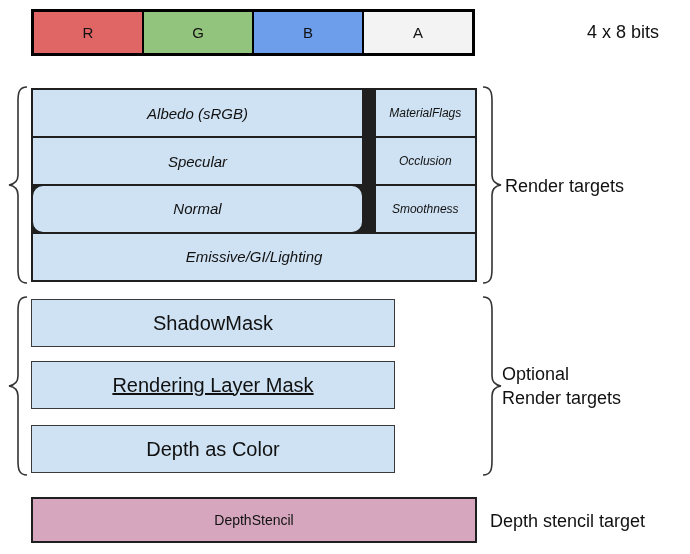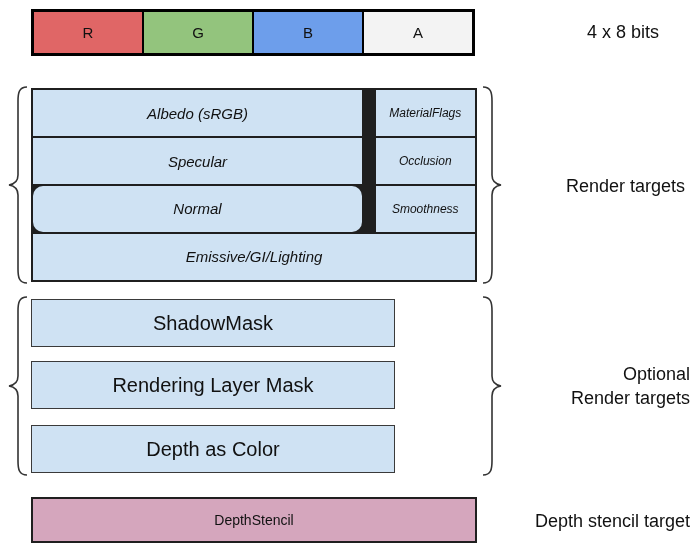--- a/index.html
+++ b/index.html
@@ -44,21 +44,21 @@
   }
 
   
   .ds-box{
     left:31px;top:497px;width:446px;height:46px;box-sizing:border-box;
     border:2px solid #1f1f1f;
     display:flex;align-items:center;justify-content:center;font-size:14px;
   }
 
   
-  .side-label{font-size:18px;text-align:right;line-height:24px;}
+  .side-label{font-size:18px;text-align:left;line-height:24px;}
 
   .brace svg{display:block;}
 </style>
 </head>
 <body>
 
 <div class="abs bit-bar">
   <div class="bit-cell" style="background-color: rgb(224, 102, 102);">R</div>
   <div class="bit-cell" style="background-color: rgb(147, 196, 125);">G</div>
   <div class="bit-cell" style="background-color: rgb(109, 158, 235);">B</div>
@@ -90,21 +90,21 @@
   </svg>
 </div>
 <div class="abs brace" style="left:481px;top:86px;">
   <svg width="22" height="198" viewBox="0 0 22 198">
     <path d="M2 1 C10 1 11 7 11 15 L11 89 C11 95 14 98 20 99 C14 100 11 103 11 109 L11 183 C11 191 10 197 2 197" fill="none" stroke="#333" stroke-width="1.6"></path>
   </svg>
 </div>
 <div class="abs side-label" style="left:505px;top:174px;width:180px;">Render targets</div>
 
 <div class="abs opt-box" style="top: 299px; background-color: rgb(207, 226, 243);">ShadowMask</div>
-<div class="abs opt-box" style="top: 361px; background-color: rgb(207, 226, 243);">Rendering Layer Mask</div>
+<div class="abs opt-box" style="top: 361px; background-color: rgb(207, 226, 243); text-decoration: underline;">Rendering Layer Mask</div>
 <div class="abs opt-box" style="top: 425px; background-color: rgb(207, 226, 243);">Depth as Color</div>
 
 <div class="abs brace" style="left:7px;top:296px;">
   <svg width="22" height="180" viewBox="0 0 22 180">
     <path d="M20 1 C12 1 11 7 11 15 L11 80 C11 86 8 89 2 90 C8 91 11 94 11 100 L11 165 C11 173 12 179 20 179" fill="none" stroke="#333" stroke-width="1.6"></path>
   </svg>
 </div>
 <div class="abs brace" style="left:481px;top:296px;">
   <svg width="22" height="180" viewBox="0 0 22 180">
     <path d="M2 1 C10 1 11 7 11 15 L11 80 C11 86 14 89 20 90 C14 91 11 94 11 100 L11 165 C11 173 10 179 2 179" fill="none" stroke="#333" stroke-width="1.6"></path>

